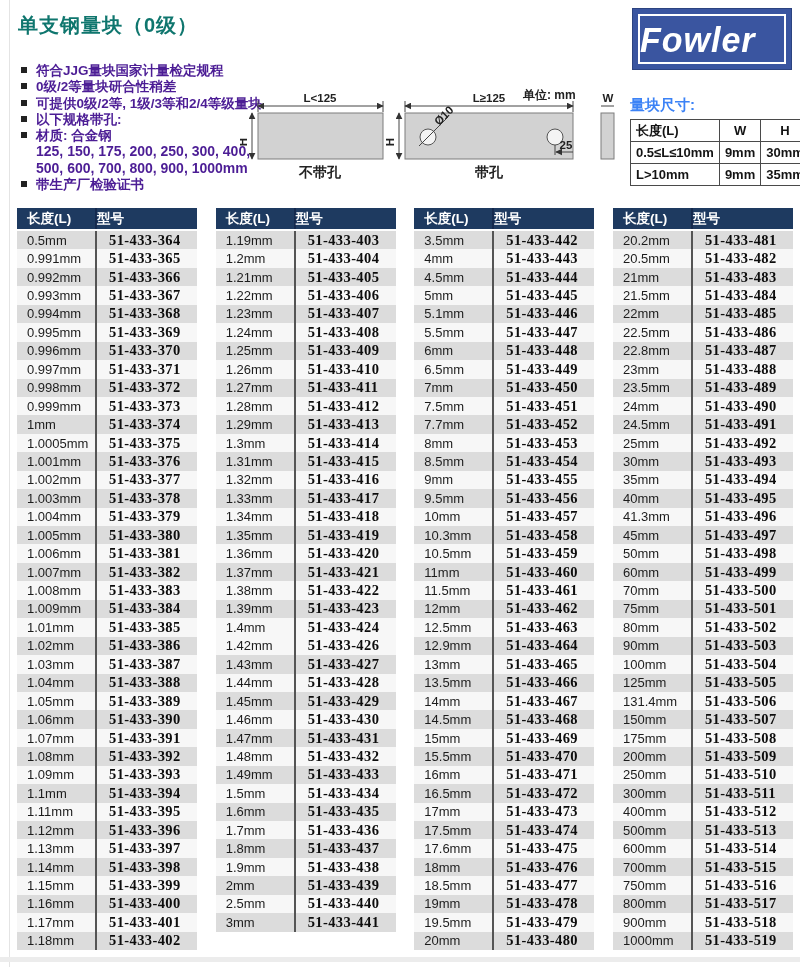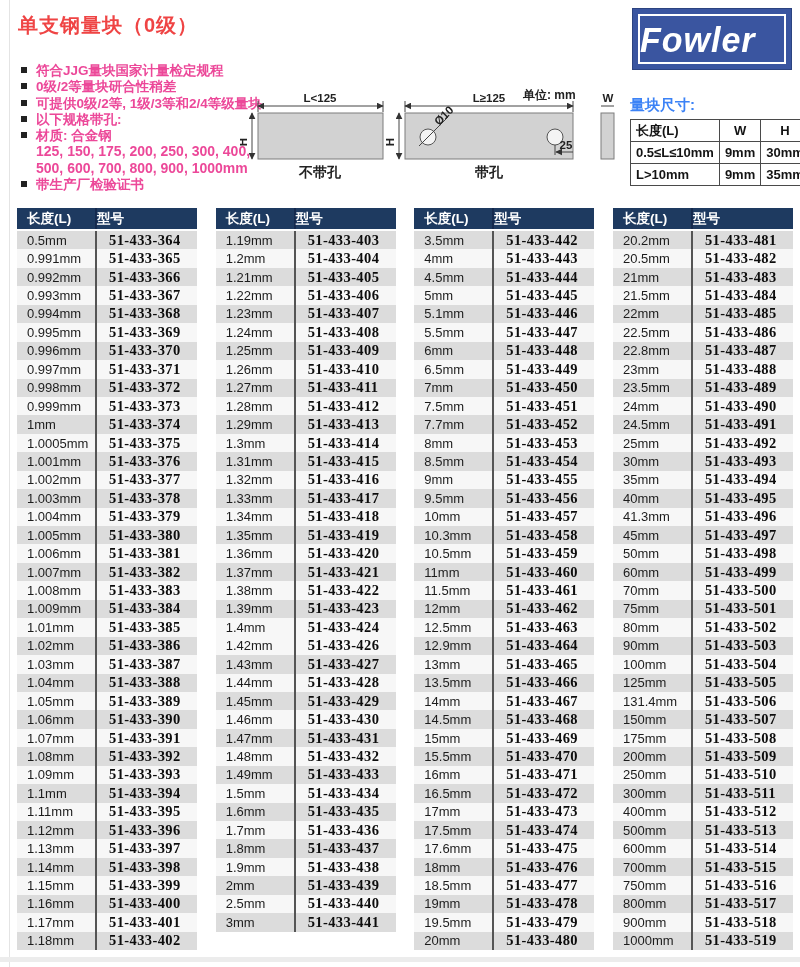--- a/index.html
+++ b/index.html
@@ -6,38 +6,38 @@
   body { background:#fff; }
   #page {
     position:relative; width:800px; height:967px; background:#ffffff;
     font-family:"Liberation Sans", sans-serif; overflow:hidden;
   }
   .edge-left { position:absolute; left:9px; top:0; width:1px; height:967px; background:#e4e4e4; }
   .edge-bottom { position:absolute; left:0; top:957px; width:800px; height:5px; background:#ececec; }
 
   .page-title {
     position:absolute; left:18px; top:12px; font-size:20px; font-weight:bold;
-    color:#ef4444; letter-spacing:1px;
+    color:#0f766e; letter-spacing:1px;
   }
 
   .logo {
     position:absolute; left:632px; top:8px; width:160px; height:62px;
     background:#3a55a0; border:1px solid #2c4380;
   }
   .logo-inner {
     position:absolute; left:5px; top:5px; right:5px; bottom:5px;
     border:2px solid #ffffff; display:flex; align-items:center; justify-content:flex-start;
   }
   .logo-text {
     color:#ffffff; font-style:italic; font-weight:bold; font-size:34px;
     letter-spacing:1px; transform:scaleY(1.05);
   }
 
   .features { position:absolute; left:20px; top:62px; width:300px; }
-  .bullet { display:flex; align-items:flex-start; height:16.3px; font-size:13.5px; font-weight:bold; color:#ec4899; white-space:nowrap; }
+  .bullet { display:flex; align-items:flex-start; height:16.3px; font-size:13.5px; font-weight:bold; color:#4c1d95; white-space:nowrap; }
   .bullet .sq { width:6px; height:6px; background:#222; margin:5px 9px 0 1px; flex:none; }
   .bullet.cont { padding-left:16px; font-size:14px; }
 
   svg text { font-family:"Liberation Sans", sans-serif; }
   .dim-label { font-size:11.5px; font-weight:bold; fill:#222; }
   .units-label { font-size:12px; font-weight:bold; fill:#222; }
   .cap-label { font-size:14px; font-weight:bold; fill:#222; }
 
   .size-block { position:absolute; left:630px; top:96px; width:160px; }
   .size-title { font-size:15px; font-weight:bold; color:#3b82f6; margin-bottom:4px; }

